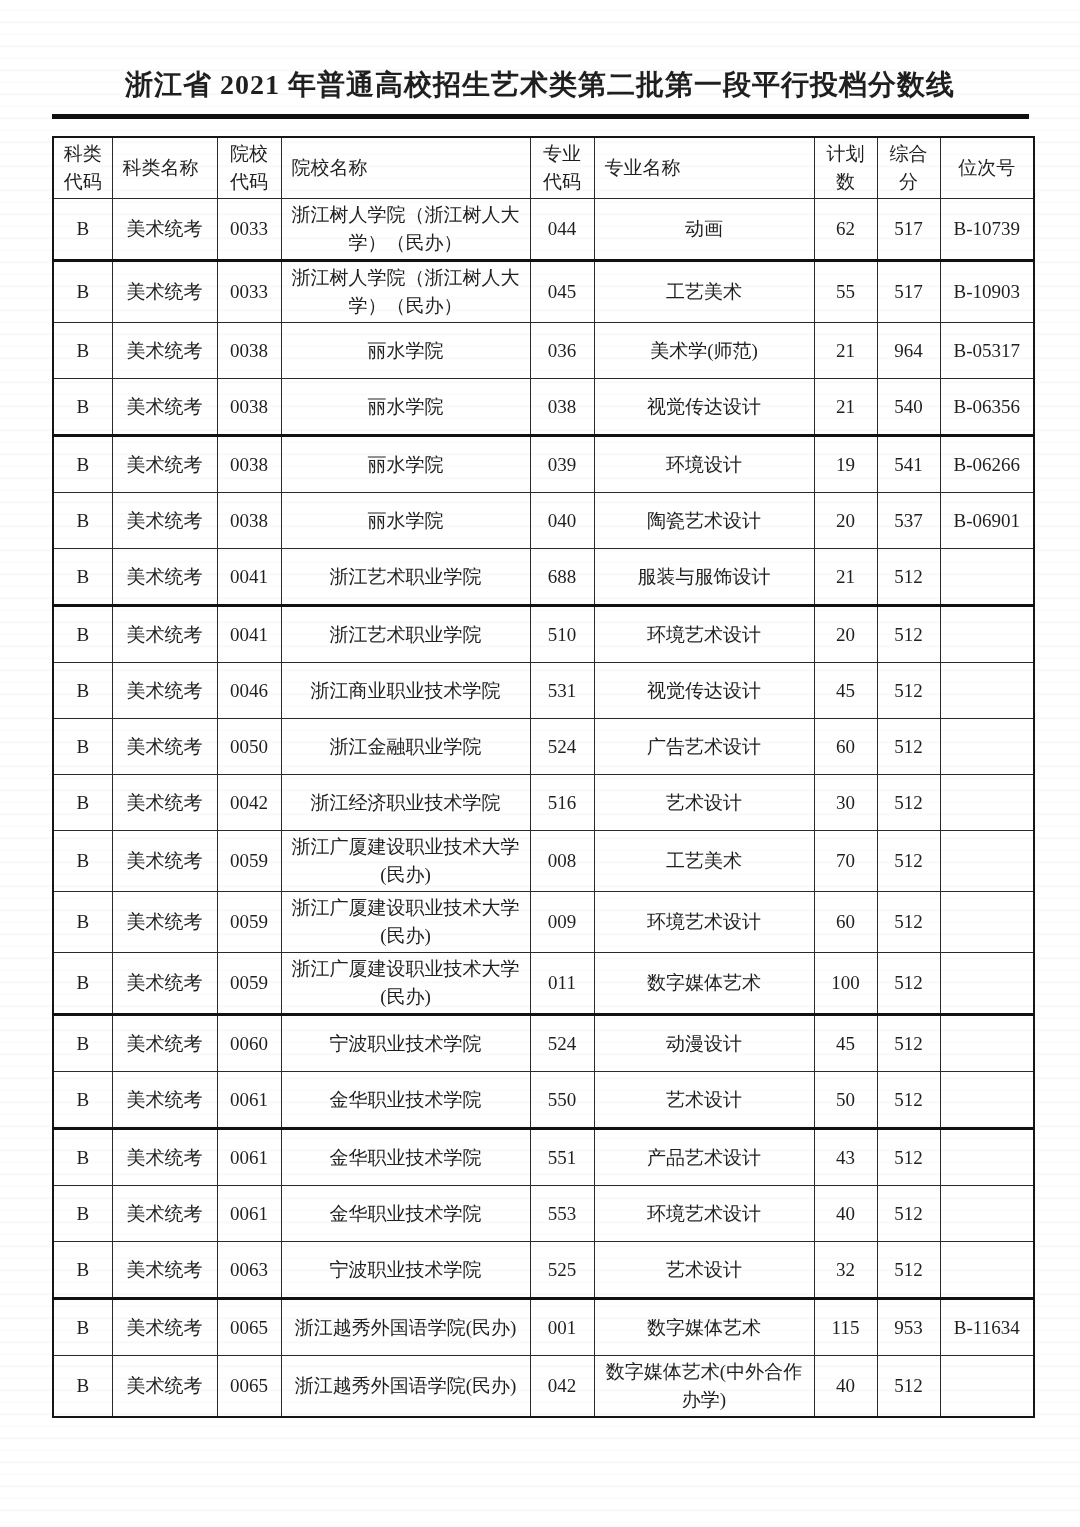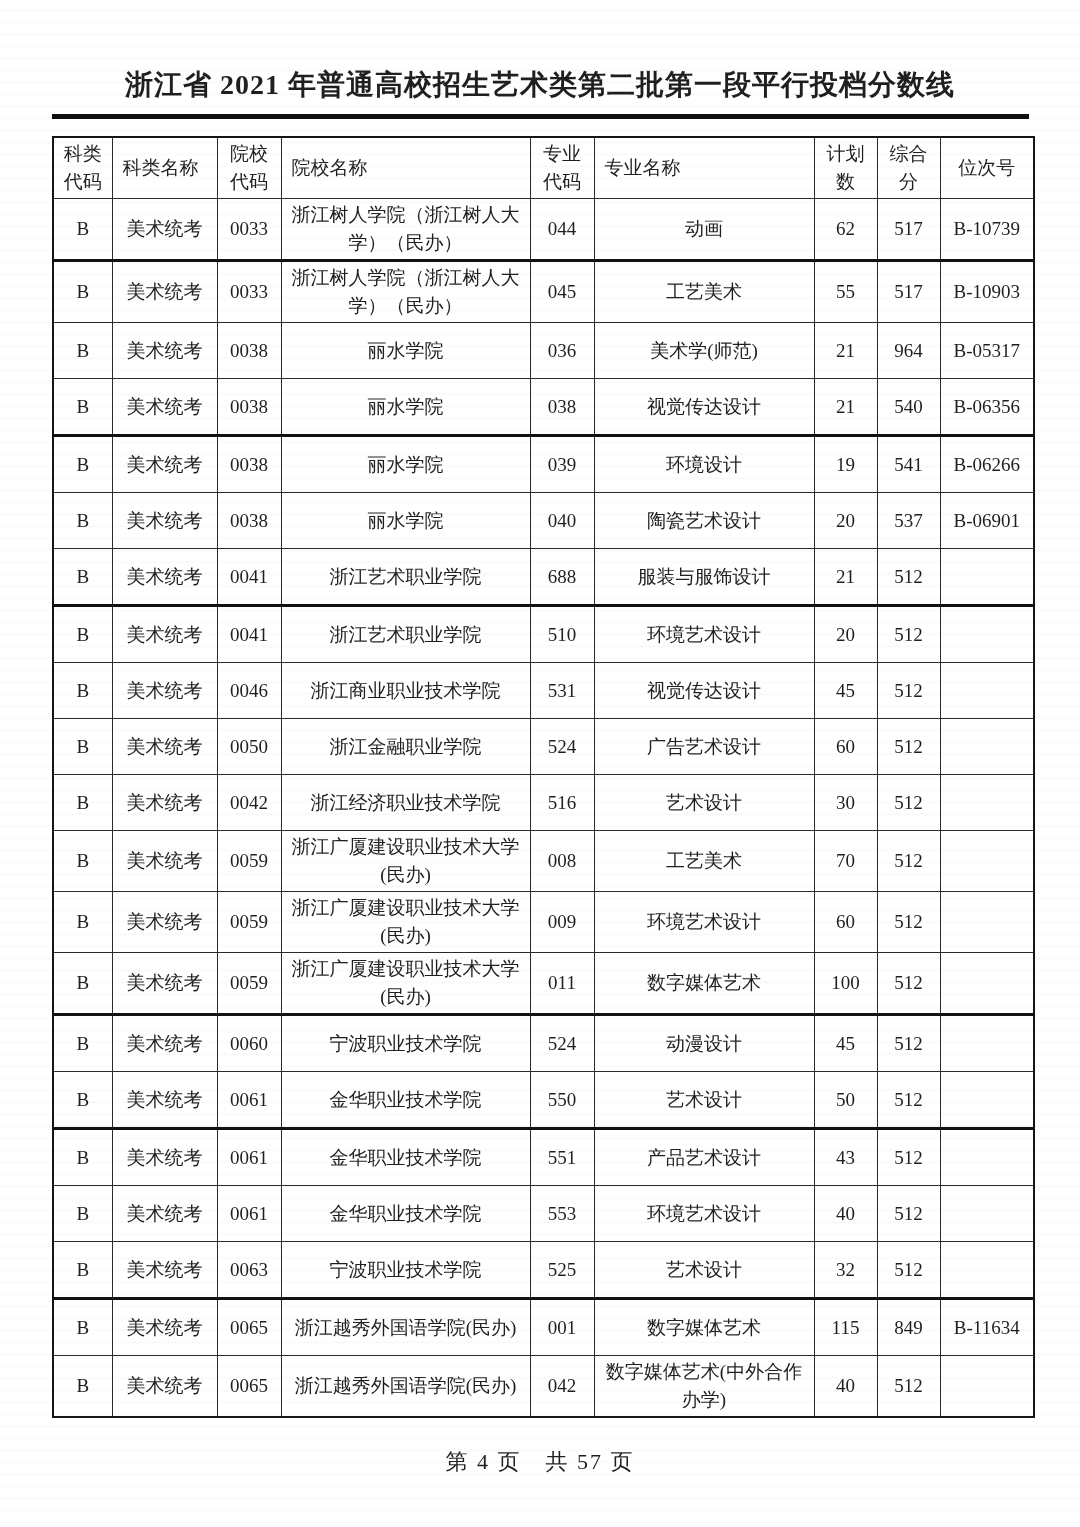--- a/index.html
+++ b/index.html
@@ -315,32 +315,31 @@
           <td></td>
         </tr>
         <tr class="thick-top">
           <td>B</td>
           <td>美术统考</td>
           <td>0065</td>
           <td>浙江越秀外国语学院(民办)</td>
           <td>001</td>
           <td>数字媒体艺术</td>
           <td>115</td>
-          <td>849</td>
+          <td>953</td>
           <td>B-11634</td>
         </tr>
         <tr>
           <td>B</td>
           <td>美术统考</td>
           <td>0065</td>
           <td>浙江越秀外国语学院(民办)</td>
           <td>042</td>
           <td>数字媒体艺术(中外合作办学)</td>
           <td>40</td>
           <td>512</td>
           <td></td>
         </tr>
       </tbody>
   </table>
 
-  <div class="page-footer">第 4 页　共 57 页</div>
 
 </div>
 
 </body></html>

